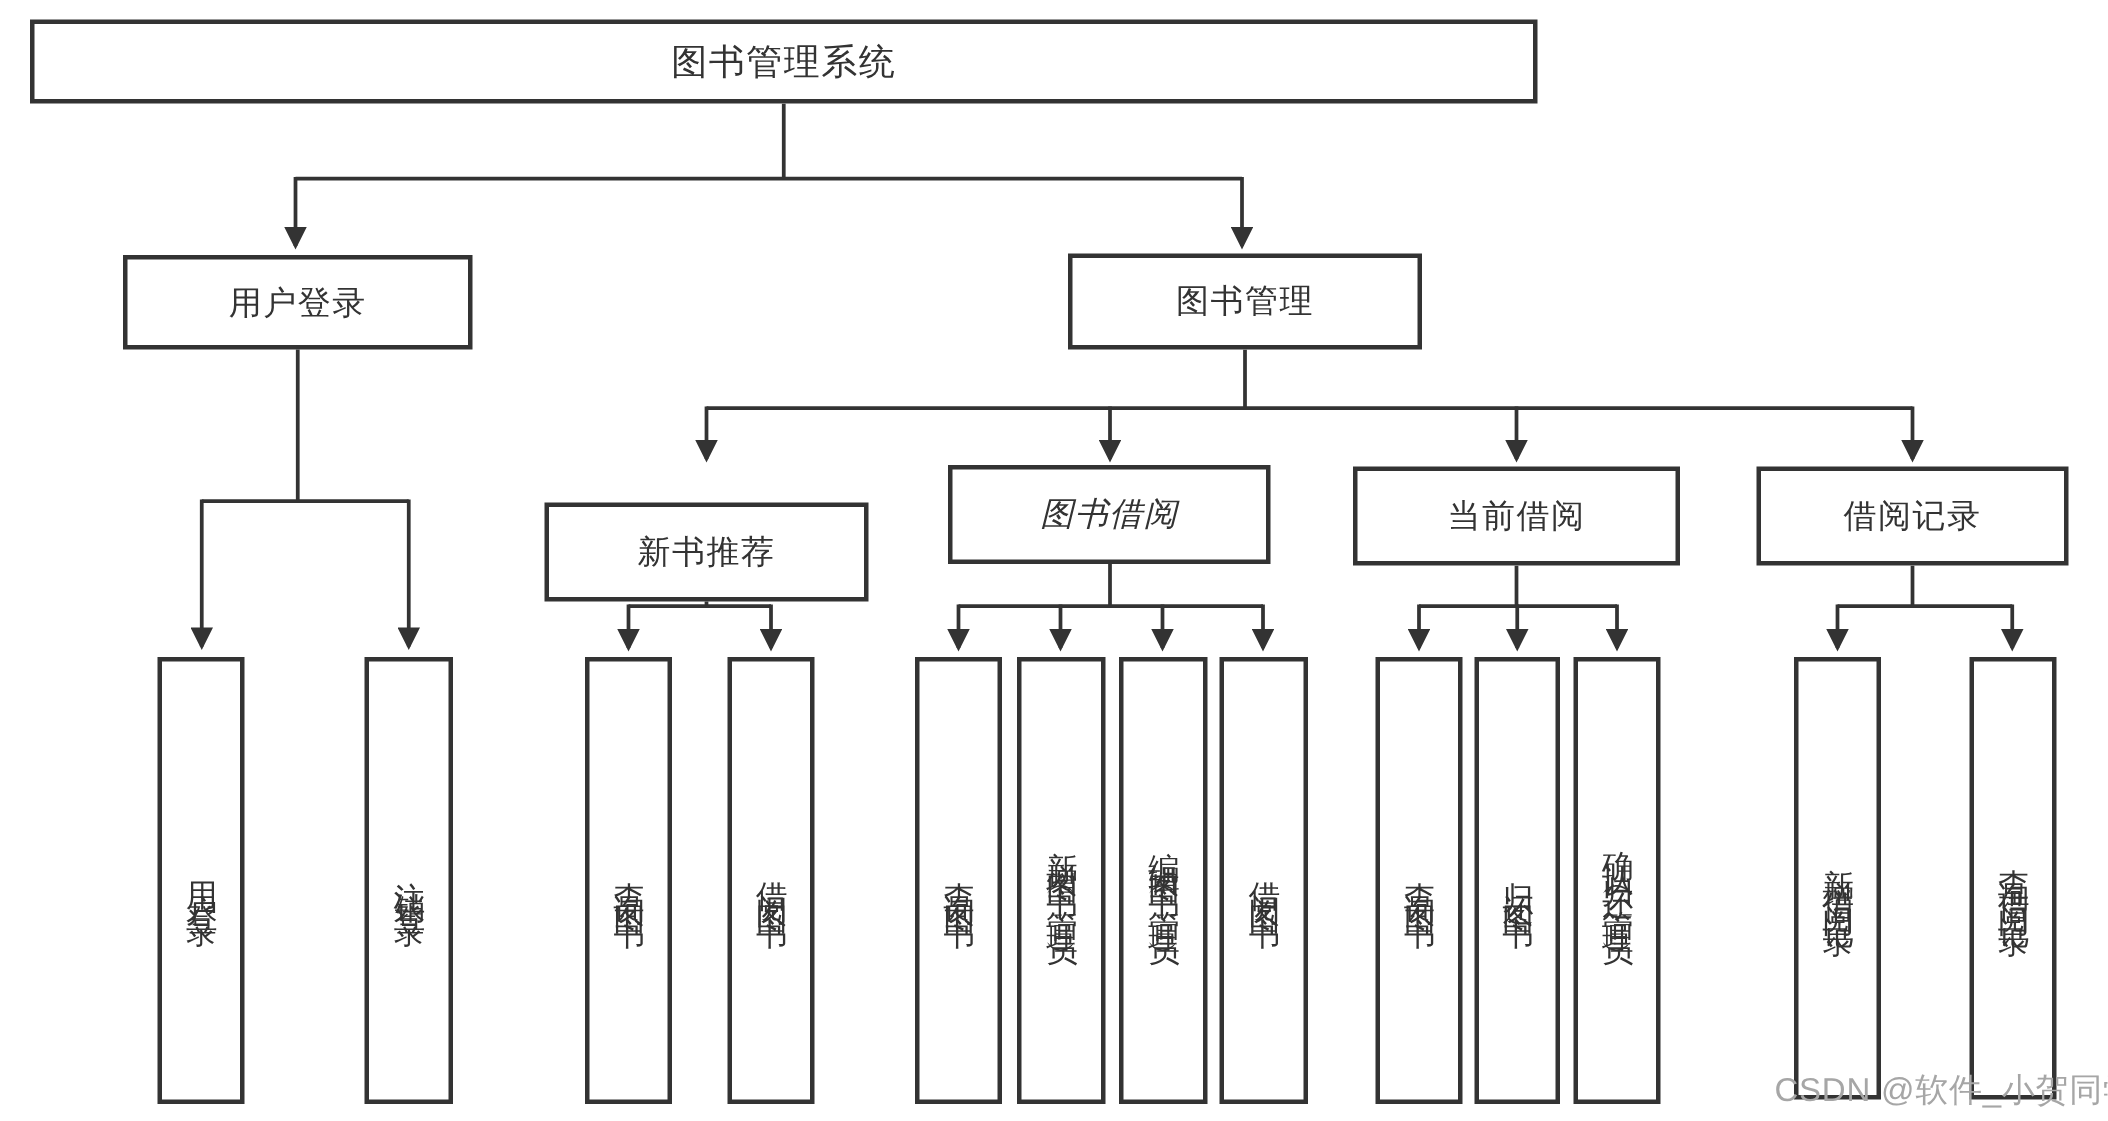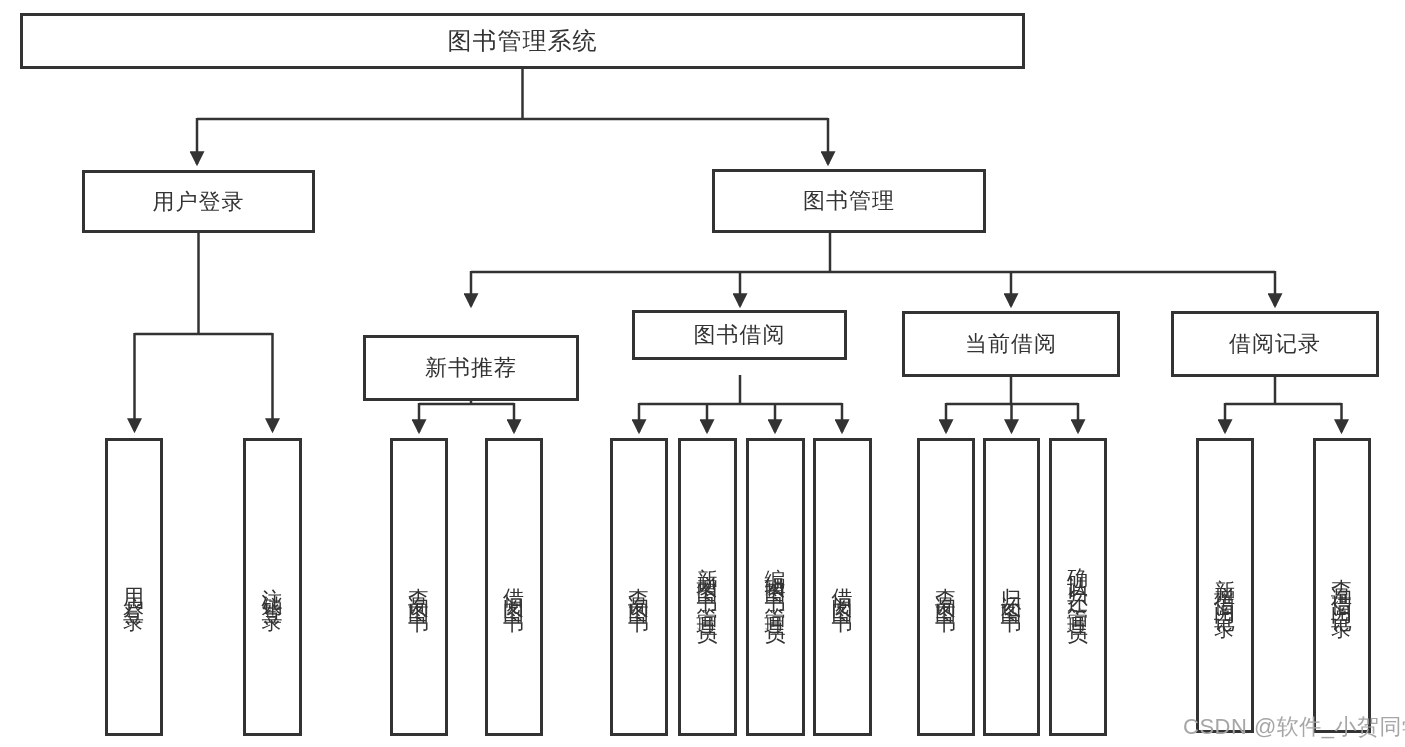--- a/index.html
+++ b/index.html
@@ -112,28 +112,28 @@
     <line class="wire" x1="1341.5" y1="403" x2="1341.5" y2="432" marker-end="url(#arrowhead)"></line>
   </svg>
 
   <div class="box h-box root-box" style="left:20px; top:13px; width:1005px; height:56px;">
     <span>图书管理系统</span>
   </div>
 
   <div class="box h-box" style="left:82px; top:170px; width:233px; height:63px;">
     <span>用户登录</span>
   </div>
-  <div class="box h-box" style="left:712px; top:169px; width:274px; height:64px;">
+  <div class="box h-box" style="left:712px; top:169px; width:236px; height:64px;">
     <span>图书管理</span>
   </div>
 
   <div class="box h-box" style="left:363px; top:311px; width:216px; height:66px;margin-top:24px;">
     <span>新书推荐</span>
   </div>
-  <div class="box h-box" style="left:632px; top:310px; width:215px; height:50px;">
+  <div class="box h-box" style="left:632px; top:310px; width:215px; height:66px;font-style:italic;">
     <span>图书借阅</span>
   </div>
   <div class="box h-box" style="left:902px; top:311px; width:218px; height:66px;">
     <span>当前借阅</span>
   </div>
   <div class="box h-box" style="left:1171px; top:311px; width:208px; height:66px;">
     <span>借阅记录</span>
   </div>
 
   <div class="box v-box" style="left:105px; top:438px; width:58px; height:298px;">

